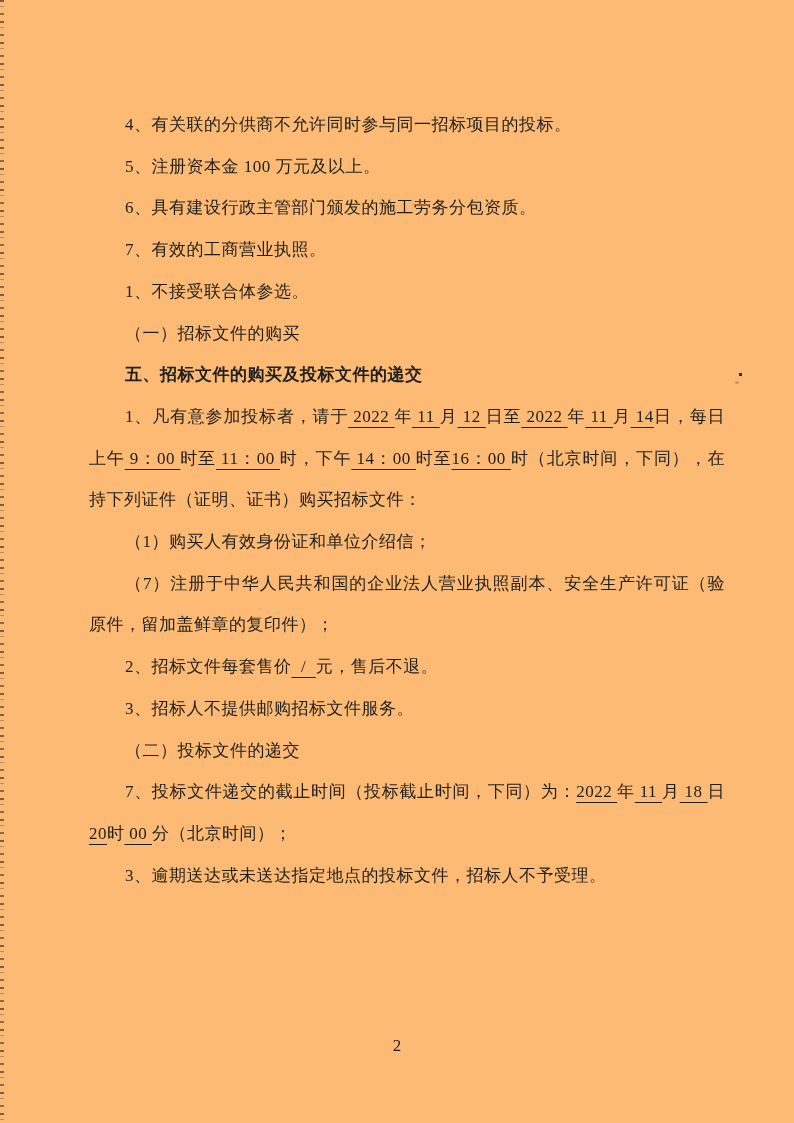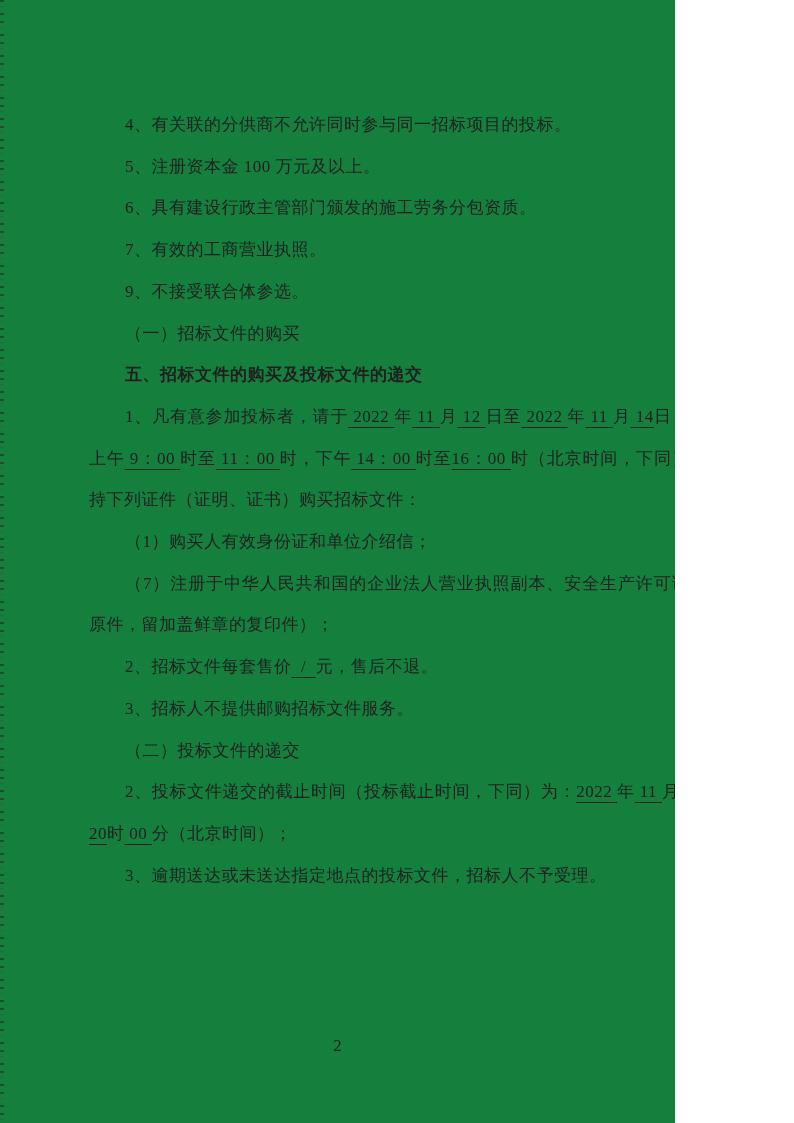--- a/index.html
+++ b/index.html
@@ -2,23 +2,23 @@
 <html><head>
 <meta charset="utf-8">
 <style>
   html, body {
     margin: 0;
     padding: 0;
     background: #ffffff;
   }
   .page {
     position: relative;
-    width: 675px;
+    width: 794px;
     height: 1123px;
-    background: #15803d;
+    background: #fdba74;
     overflow: hidden;
     font-family: "Liberation Serif", "DejaVu Serif", serif;
     color: #1f1f1f;
   }
   
   .scan-edge {
     position: absolute;
     left: 0;
     top: 0;
     width: 4px;
@@ -72,28 +72,28 @@
 </head>
 <body>
 
 <div class="page">
   <div class="scan-edge"></div>
   <div class="doc">
       <div class="para item"><span>4、有关联的分供商不允许同时参与同一招标项目的投标。</span></div>
       <div class="para item"><span>5、注册资本金 100 万元及以上。</span></div>
       <div class="para item"><span>6、具有建设行政主管部门颁发的施工劳务分包资质。</span></div>
       <div class="para item"><span>7、有效的工商营业执照。</span></div>
-      <div class="para item"><span>9、不接受联合体参选。</span></div>
+      <div class="para item"><span>1、不接受联合体参选。</span></div>
       <div class="para item"><span>（一）招标文件的购买</span></div>
       <div class="para heading"><span>五、招标文件的购买及投标文件的递交</span></div>
       <div class="para item"><span>1、凡有意参加投标者，请于</span><span class="u">&nbsp;2022&nbsp;</span><span>年</span><span class="u">&nbsp;11&nbsp;</span><span>月</span><span class="u">&nbsp;12&nbsp;</span><span>日至</span><span class="u">&nbsp;2022&nbsp;</span><span>年</span><span class="u">&nbsp;11&nbsp;</span><span>月</span><span class="u">&nbsp;14</span><span>日，每日上午</span><span class="u">&nbsp;9：00&nbsp;</span><span>时至</span><span class="u">&nbsp;11：00&nbsp;</span><span>时，下午</span><span class="u">&nbsp;14：00&nbsp;</span><span>时至</span><span class="u">16：00&nbsp;</span><span>时（北京时间，下同），在持下列证件（证明、证书）购买招标文件：</span></div>
       <div class="para item"><span>（1）购买人有效身份证和单位介绍信；</span></div>
       <div class="para item"><span>（7）注册于中华人民共和国的企业法人营业执照副本、安全生产许可证（验原件，留加盖鲜章的复印件）；</span></div>
       <div class="para item"><span>2、招标文件每套售价</span><span class="u">&nbsp;&nbsp;/&nbsp;&nbsp;</span><span>元，售后不退。</span></div>
       <div class="para item"><span>3、招标人不提供邮购招标文件服务。</span></div>
       <div class="para item"><span>（二）投标文件的递交</span></div>
-      <div class="para item"><span>2、投标文件递交的截止时间（投标截止时间，下同）为：</span><span class="u">2022&nbsp;</span><span>年</span><span class="u">&nbsp;11&nbsp;</span><span>月</span><span class="u">&nbsp;18&nbsp;</span><span>日</span><span class="u">20</span><span>时</span><span class="u">&nbsp;00&nbsp;</span><span>分（北京时间）；</span></div>
+      <div class="para item"><span>7、投标文件递交的截止时间（投标截止时间，下同）为：</span><span class="u">2022&nbsp;</span><span>年</span><span class="u">&nbsp;11&nbsp;</span><span>月</span><span class="u">&nbsp;18&nbsp;</span><span>日</span><span class="u">20</span><span>时</span><span class="u">&nbsp;00&nbsp;</span><span>分（北京时间）；</span></div>
       <div class="para item"><span>3、逾期送达或未送达指定地点的投标文件，招标人不予受理。</span></div>
     </div>
   <div class="speck s1"></div>
   <div class="speck s2"></div>
   <div class="page-num">2</div>
 </div>
 
 </body></html>

